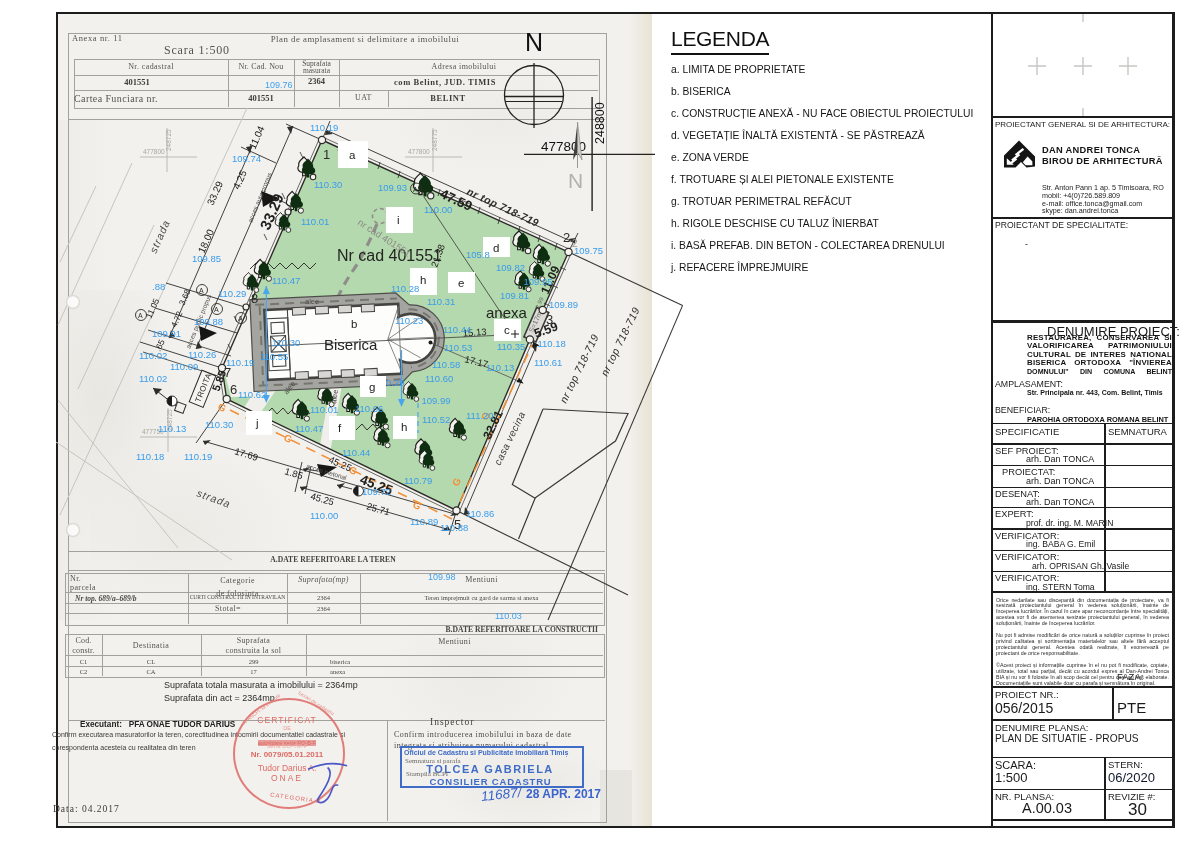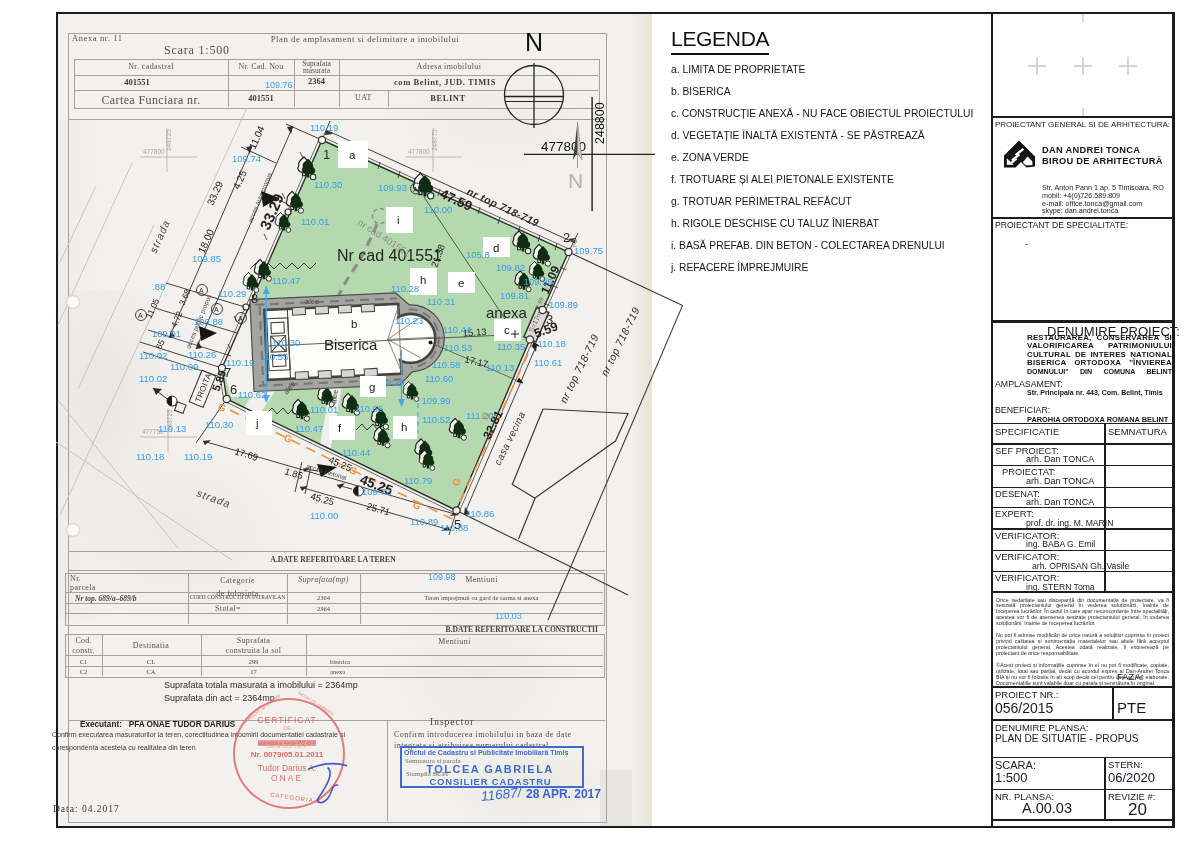--- a/index.html
+++ b/index.html
@@ -46,28 +46,28 @@
 <div class="a" style="left:74px;top:74.5px;width:524px;height:1px;background:#a3a19b;"></div>
 <div class="a" style="left:74px;top:90px;width:524px;height:1px;background:#a3a19b;"></div>
 <div class="a" style="left:228px;top:59px;width:1px;height:48px;background:#a3a19b;"></div>
 <div class="a" style="left:294px;top:59px;width:1px;height:48px;background:#a3a19b;"></div>
 <div class="a" style="left:339px;top:59px;width:1px;height:48px;background:#a3a19b;"></div>
 <div class="a" style="left:388px;top:90px;width:1px;height:17px;background:#a3a19b;"></div>
 
 <div class="a gs" style="left:74px;top:62px;width:154px;text-align:center;font-size:8px;letter-spacing:.4px;">Nr. cadastral</div>
 <div class="a gs" style="left:228px;top:62px;width:66px;text-align:center;font-size:8px;letter-spacing:.2px;">Nr. Cad. Nou</div>
 <div class="a gs" style="left:294px;top:59.5px;width:45px;text-align:center;font-size:7.5px;line-height:7.5px;">Suprafata<br>masurata</div>
-<div class="a gs" style="left:339px;top:62px;width:220px;text-align:center;font-size:8px;letter-spacing:.4px;">Adresa imobilului</div>
+<div class="a gs" style="left:354px;top:62px;width:220px;text-align:center;font-size:8px;letter-spacing:.4px;">Adresa imobilului</div>
 
 <div class="a gs" style="left:74px;top:76.5px;width:126px;text-align:center;font-size:8.5px;font-weight:bold;color:#3e3d39;">401551</div>
 <div class="a gs" style="left:294px;top:75.5px;width:45px;text-align:center;font-size:8.5px;font-weight:bold;color:#3e3d39;">2364</div>
 <div class="a gs" style="left:350px;top:76.5px;width:190px;text-align:center;font-size:8.5px;font-weight:bold;color:#3e3d39;letter-spacing:.6px;">com Belint, JUD. TIMIS</div>
 <div class="a" style="left:265px;top:80px;font-size:9px;color:#3da0ef;">109.76</div>
 
-<div class="a gs" style="left:74px;top:92.5px;width:154px;text-align:center;font-size:12px;letter-spacing:.4px;">Cartea Funciara nr.</div>
+<div class="a gs" style="left:74px;top:92.5px;width:154px;text-align:left;font-size:10px;letter-spacing:.4px;">Cartea Funciara nr.</div>
 <div class="a gs" style="left:228px;top:92.5px;width:66px;text-align:center;font-size:8.5px;font-weight:bold;color:#3e3d39;">401551</div>
 <div class="a gs" style="left:339px;top:92.5px;width:49px;text-align:center;font-size:8px;letter-spacing:.4px;">UAT</div>
 <div class="a gs" style="left:388px;top:92.5px;width:120px;text-align:center;font-size:8.5px;font-weight:bold;color:#3e3d39;letter-spacing:.6px;">BELINT</div>
 
 <div class="a" style="left:68px;top:551px;width:537px;height:1px;background:#a3a19b;"></div>
 <div class="a" style="left:68px;top:570px;width:537px;height:1px;background:#a3a19b;"></div>
 <div class="a gs" style="left:68px;top:555px;width:530px;text-align:center;font-size:7.6px;font-weight:bold;color:#45443f;letter-spacing:0;">A.DATE REFERITOARE LA TEREN</div>
 
 <div class="a" style="left:65px;top:573px;width:538px;height:51px;border:1px solid #a3a19b;"></div>
 <div class="a" style="left:65px;top:592px;width:538px;height:1px;background:#a3a19b;"></div>
@@ -747,16 +747,16 @@
 <div class="a" style="left:1104px;top:756.5px;width:1.5px;height:63px;background:#1c1c1c;"></div>
 <div class="a" style="left:995px;top:759px;font-size:11px;color:#1a1a1a;">SCARA:</div>
 <div class="a" style="left:995px;top:770px;font-size:13px;color:#1a1a1a;">1:500</div>
 <div class="a" style="left:1108px;top:759px;font-size:9.5px;color:#1a1a1a;">STERN:</div>
 <div class="a" style="left:1108px;top:770px;font-size:13px;color:#0f172a;">06/2020</div>
 
 <div class="a" style="left:991px;top:788.5px;width:184px;height:1.5px;background:#1c1c1c;"></div>
 <div class="a" style="left:995px;top:791px;font-size:9.5px;color:#1a1a1a;">NR. PLANSA:</div>
 <div class="a" style="left:1022px;top:800px;font-size:14.5px;color:#1a1a1a;">A.00.03</div>
 <div class="a" style="left:1108px;top:791px;font-size:9.5px;color:#1a1a1a;">REVIZIE #:</div>
-<div class="a" style="left:1128px;top:800px;font-size:17px;color:#1a1a1a;">20</div>
+<div class="a" style="left:1128px;top:800px;font-size:17px;color:#1a1a1a;">30</div>
 
 <div class="a" style="left:991px;top:818.5px;width:184px;height:2px;background:#1c1c1c;"></div>
 </div>
 
 </body></html>

